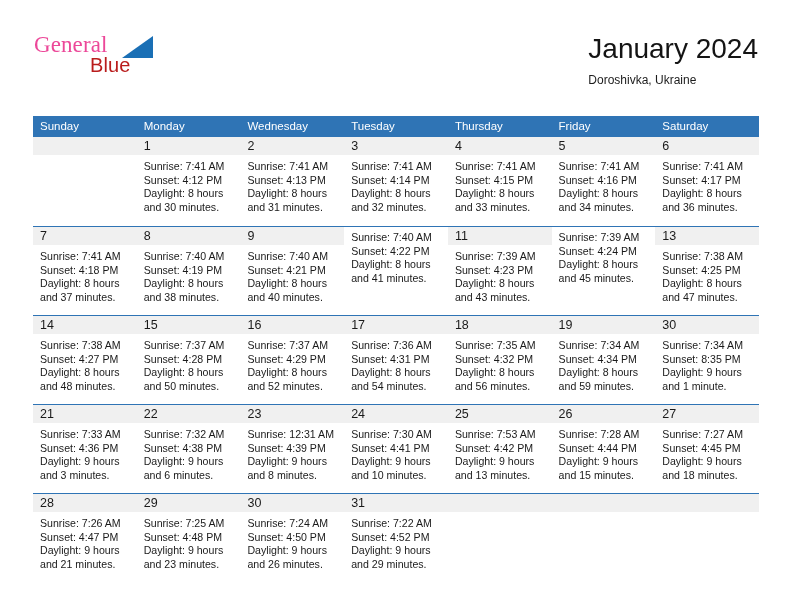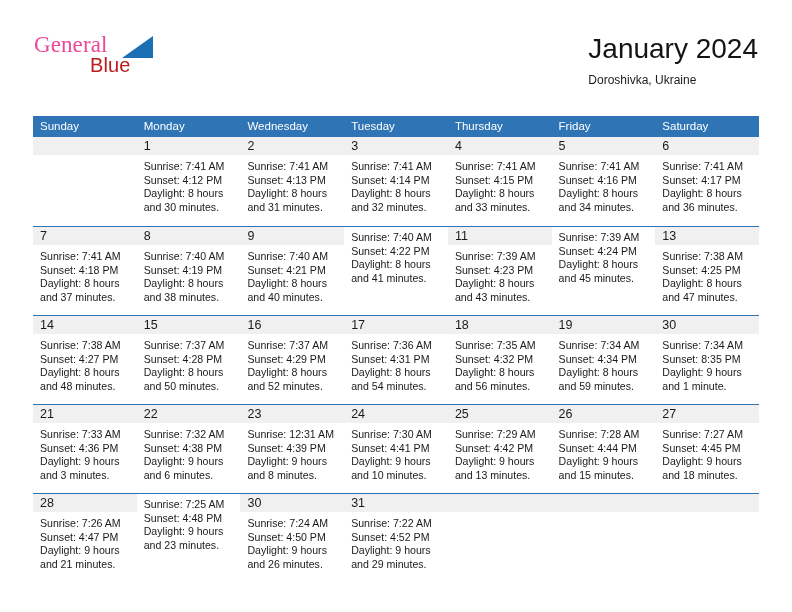--- a/index.html
+++ b/index.html
@@ -453,21 +453,21 @@
           <div>Sunset: 4:41 PM</div>
           <div>Daylight: 9 hours</div>
           <div>and 10 minutes.</div>
         </div>
       </div>
       <div class="day-cell">
         <div class="day-number-band">
             <span class="day-number">25</span>
           </div>
         <div class="day-info">
-          <div>Sunrise: 7:29 AM</div>
+          <div>Sunrise: 7:53 AM</div>
           <div>Sunset: 4:42 PM</div>
           <div>Daylight: 9 hours</div>
           <div>and 13 minutes.</div>
         </div>
       </div>
       <div class="day-cell">
         <div class="day-number-band">
             <span class="day-number">26</span>
           </div>
         <div class="day-info">
@@ -496,20 +496,23 @@
             <span class="day-number">28</span>
           </div>
         <div class="day-info">
           <div>Sunrise: 7:26 AM</div>
           <div>Sunset: 4:47 PM</div>
           <div>Daylight: 9 hours</div>
           <div>and 21 minutes.</div>
         </div>
       </div>
       <div class="day-cell">
+        <div class="day-number-band">
+            <span class="day-number">29</span>
+          </div>
         <div class="day-info">
           <div>Sunrise: 7:25 AM</div>
           <div>Sunset: 4:48 PM</div>
           <div>Daylight: 9 hours</div>
           <div>and 23 minutes.</div>
         </div>
       </div>
       <div class="day-cell">
         <div class="day-number-band">
             <span class="day-number">30</span>

